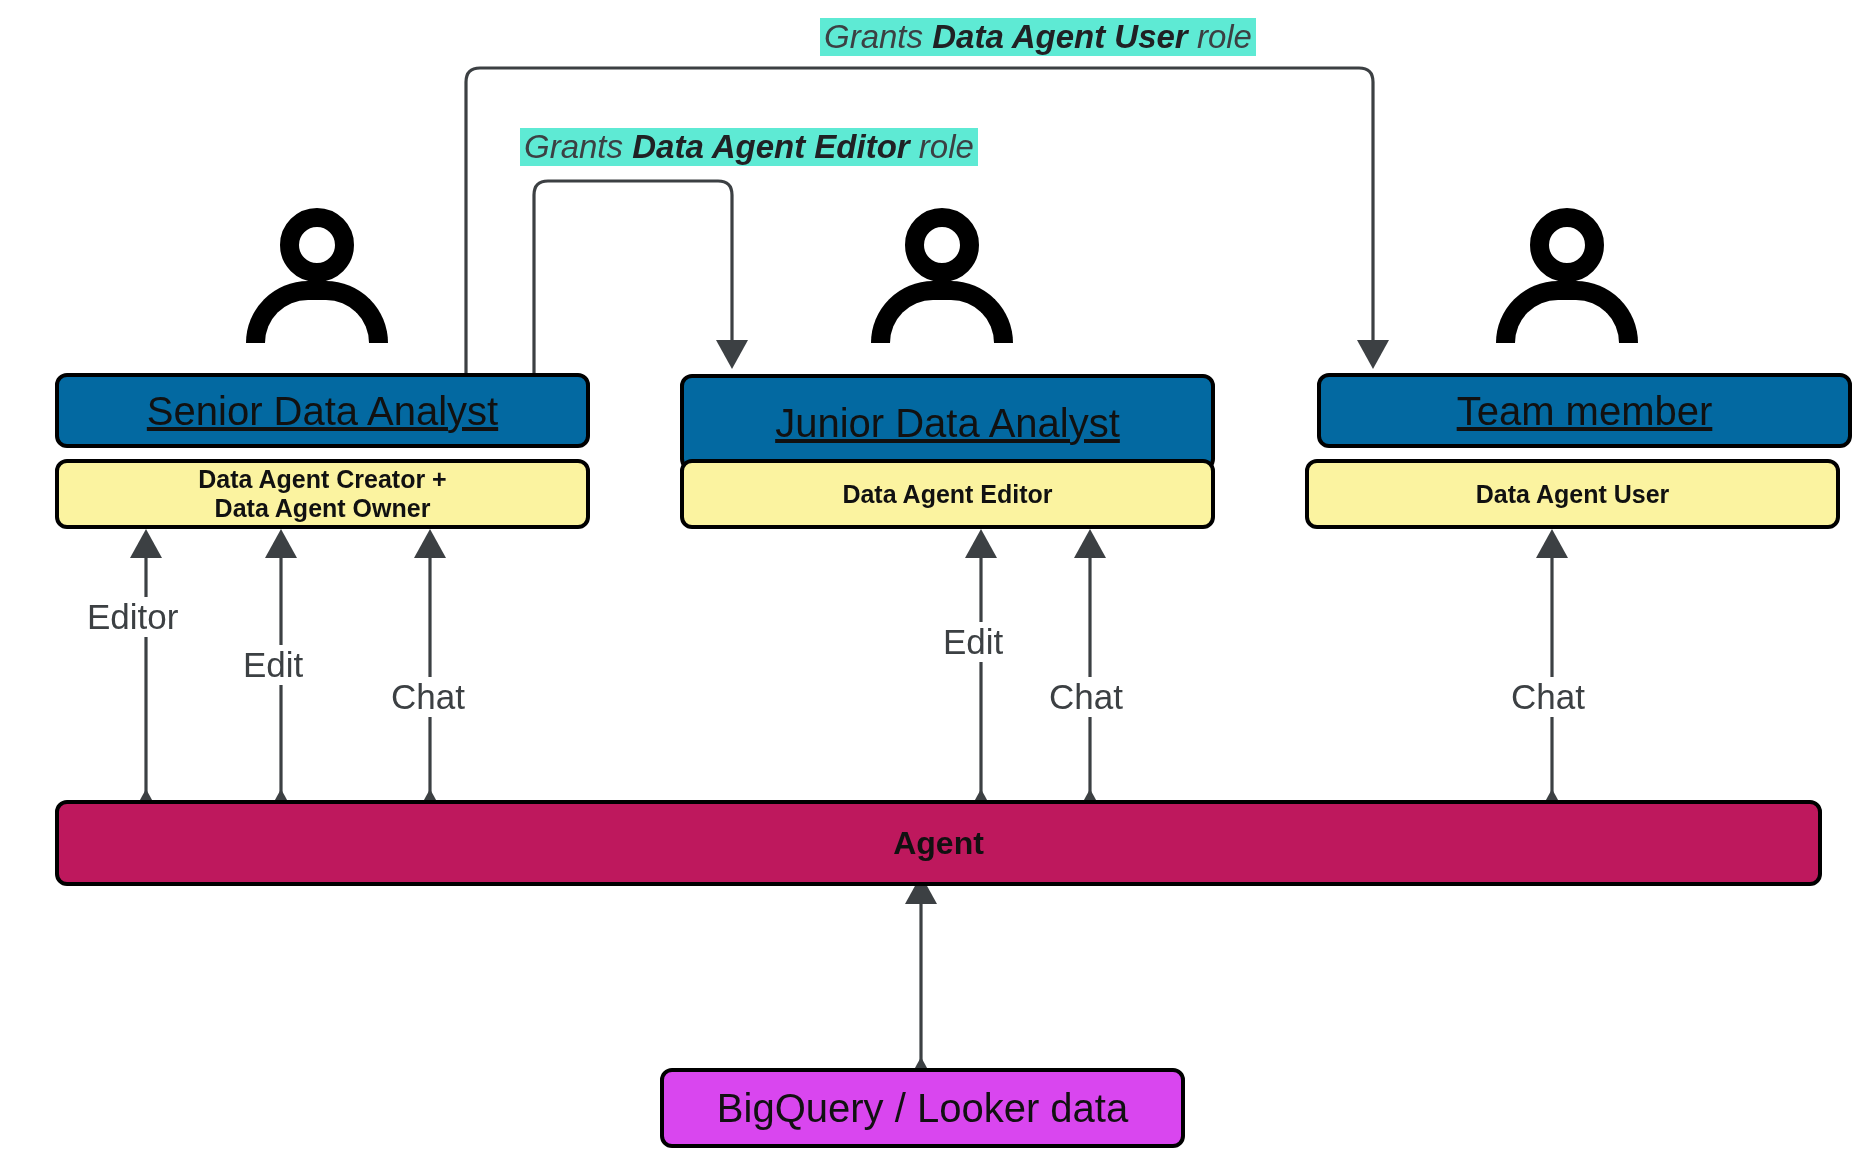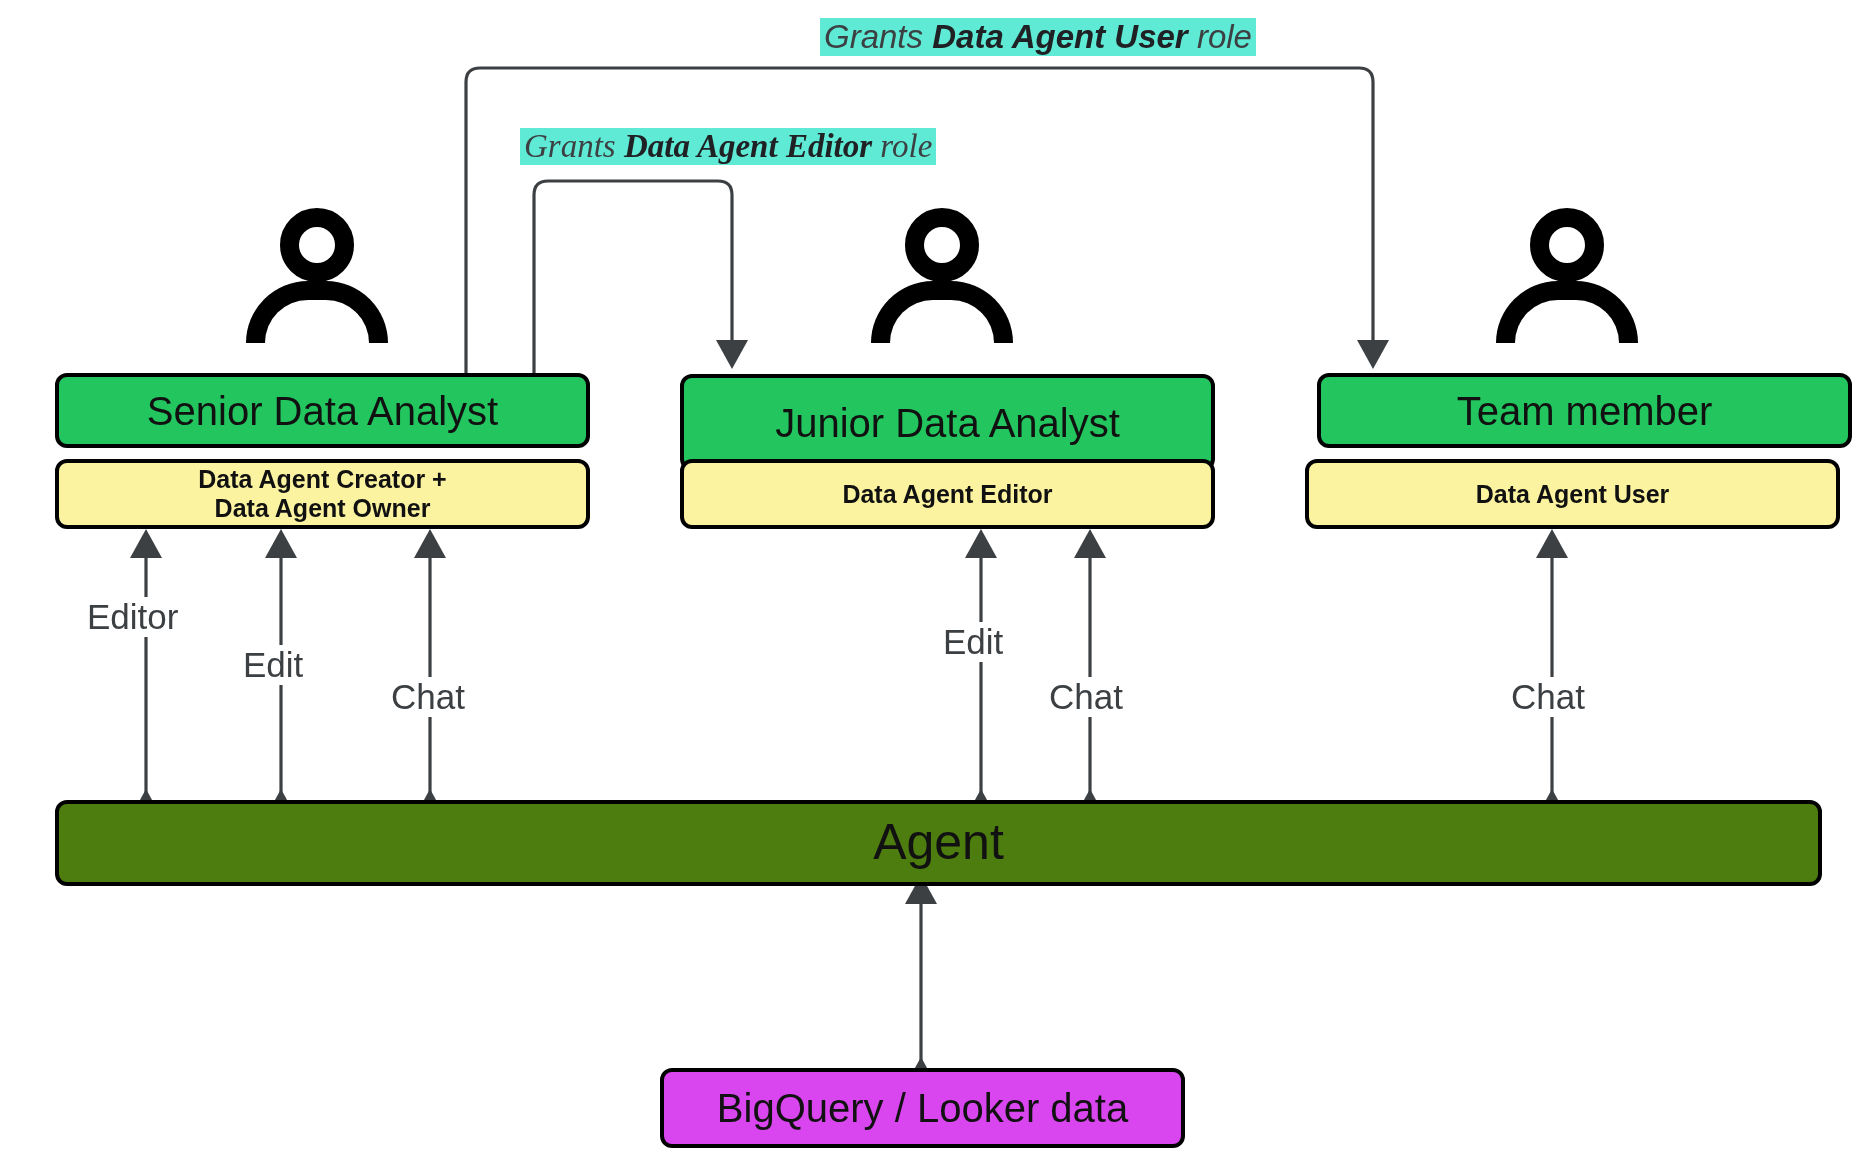--- a/index.html
+++ b/index.html
@@ -4,23 +4,23 @@
 <style>
   html,body{margin:0;padding:0;background:#ffffff;}
   body{font-family:"Liberation Sans","DejaVu Sans",sans-serif;}
   #stage{position:relative;width:1852px;height:1176px;background:#fff;overflow:hidden;}
   #svg-layer{position:absolute;left:0;top:0;width:1852px;height:1176px;}
 
   
   .node{position:absolute;box-sizing:border-box;border:4px solid #000;
         border-radius:12px;display:flex;align-items:center;justify-content:center;
         text-align:center;line-height:1.15;}
-  .role-head{background:#22c55e;font-size:40px;color:#111;z-index:6;}
+  .role-head{background:#0369a1;font-size:40px;color:#111;z-index:6;text-decoration:underline;}
   .role-tag{background:#fbf3a0;font-weight:bold;font-size:25px;color:#111;z-index:6;}
-  .agent-box{background:#4d7c0f;font-size:50px;color:#111;z-index:6;}
+  .agent-box{background:#be185d;font-size:32px;color:#111;z-index:6;font-weight:bold;}
   .data-box{background:#d946ef;font-size:40px;color:#111;z-index:6;}
 
   
   .person{position:absolute;width:142px;height:135px;z-index:4;}
   .person .head{position:absolute;left:50%;top:0;transform:translateX(-50%);
         width:74px;height:74px;border:19px solid #000;border-radius:50%;box-sizing:border-box;}
   .person .body{position:absolute;left:50%;bottom:0;transform:translateX(-50%);
         width:142px;height:62px;border:19px solid #000;border-bottom:none;
         border-radius:66px 66px 0 0;box-sizing:border-box;}
 
@@ -56,21 +56,21 @@
 
     <line x1="1552" y1="800" x2="1552" y2="540" stroke="#3c4043" stroke-width="3.2" marker-start="url(#ah)" marker-end="url(#ah)"></line>
 
     <line x1="921" y1="1068" x2="921" y2="886" stroke="#3c4043" stroke-width="3.2" marker-start="url(#ah)" marker-end="url(#ah)"></line>
   </svg>
 
   <div class="glabel" style="left:820px;top:18px;">
     <span>Grants </span><b>Data Agent User</b><span> role</span>
   </div>
 
-  <div class="glabel" style="left:520px;top:128px;font-family:Liberation Serif, serif;">
+  <div class="glabel" style="left:520px;top:128px;">
     <span>Grants </span><b>Data Agent Editor</b><span> role</span>
   </div>
 
   <div class="person" style="left:246px;top:208px;">
     <div class="head"></div>
     <div class="body"></div>
   </div>
   <div class="person" style="left:871px;top:208px;">
     <div class="head"></div>
     <div class="body"></div>

